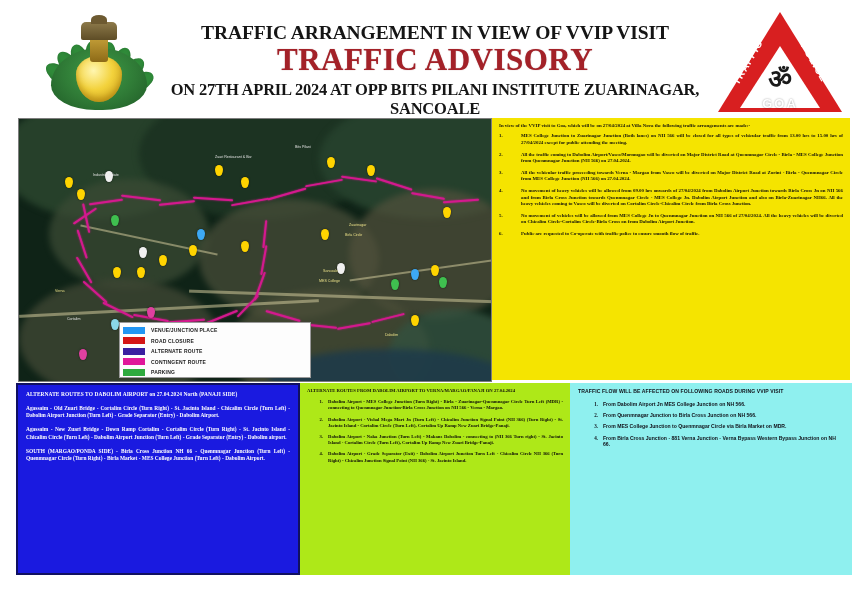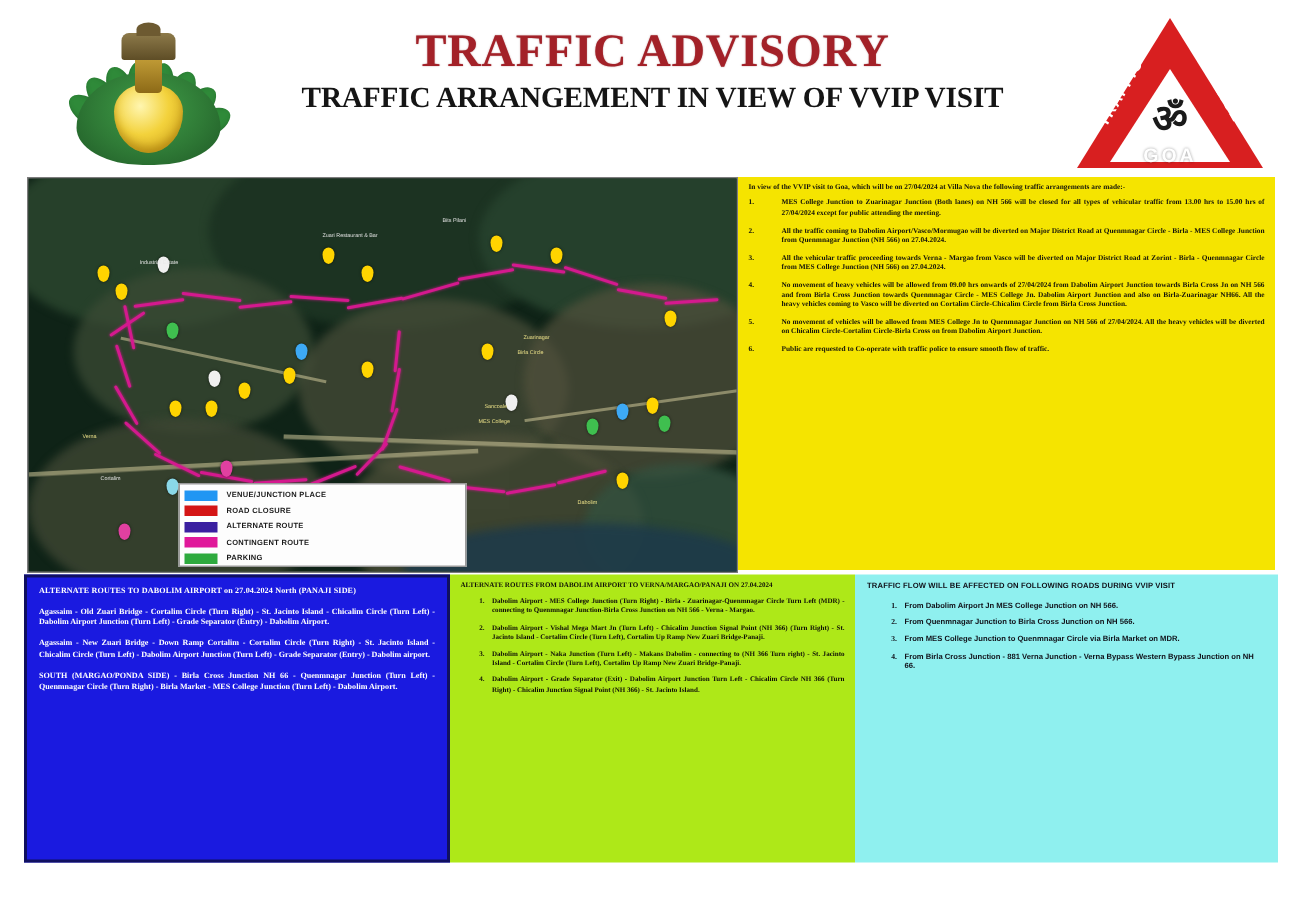--- a/index.html
+++ b/index.html
@@ -199,22 +199,23 @@
       <div class="leaf" style="left:68px;top:33px;transform:rotate(26deg);"></div>
       <div class="leaf" style="left:80px;top:42px;transform:rotate(44deg);"></div>
       <div class="leaf" style="left:88px;top:54px;transform:rotate(62deg);"></div>
       <div class="wreath"></div>
       <div class="gold"></div>
       <div class="neck"></div>
       <div class="capital"></div>
     </div>
 
     <div id="titles">
+      <div id="t2">TRAFFIC ARRANGEMENT IN VIEW OF VVIP VISIT</div>
       <div id="t1">TRAFFIC ADVISORY</div>
-      <div id="t2">TRAFFIC ARRANGEMENT IN VIEW OF VVIP VISIT</div>
+      <div id="t3">ON 27TH APRIL 2024 AT OPP BITS PILANI INSTITUTE ZUARINAGAR, SANCOALE</div>
     </div>
 
     <div id="tplogo">
       <div class="tri-out"></div>
       <div class="tri-in"></div>
       <div class="lt">TRAFFIC</div>
       <div class="rt">POLICE</div>
       <div class="fig">ॐ</div>
       <div class="bt">GOA</div>
     </div>

